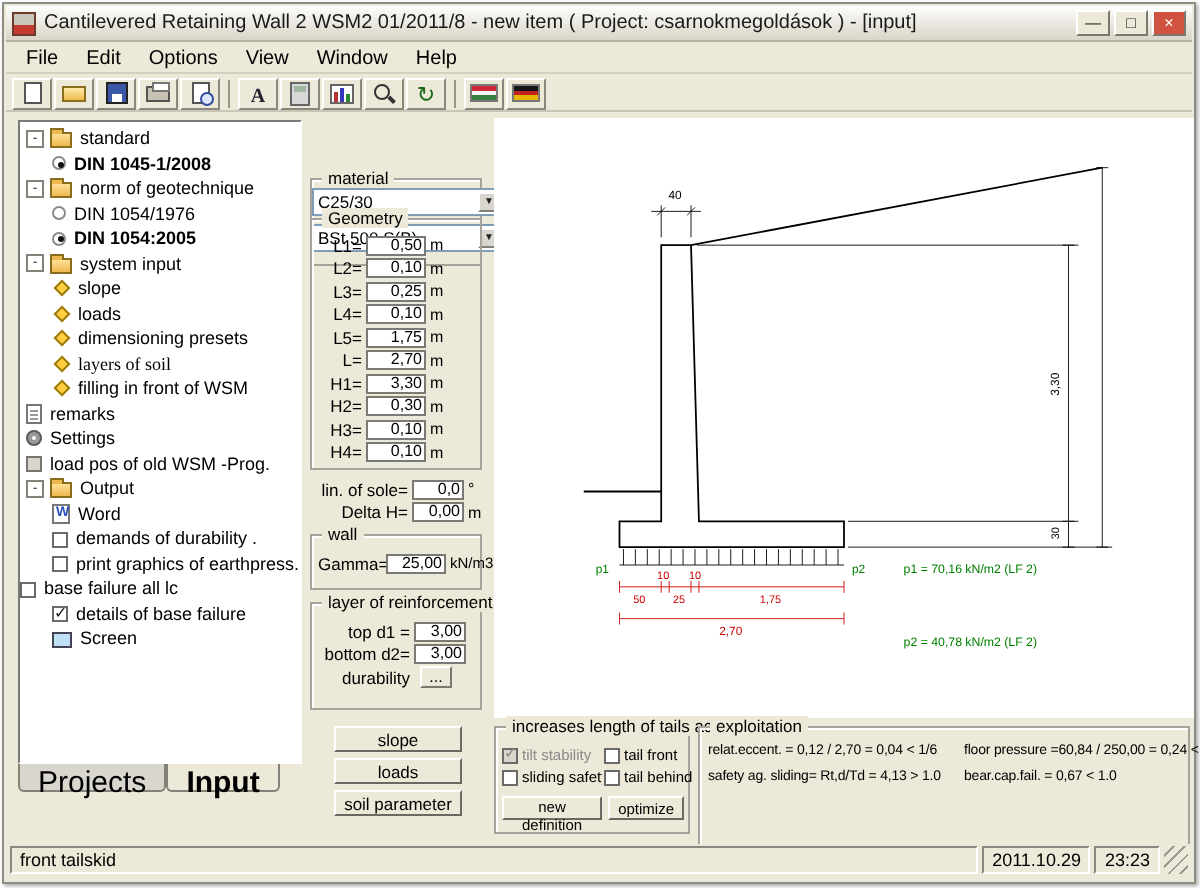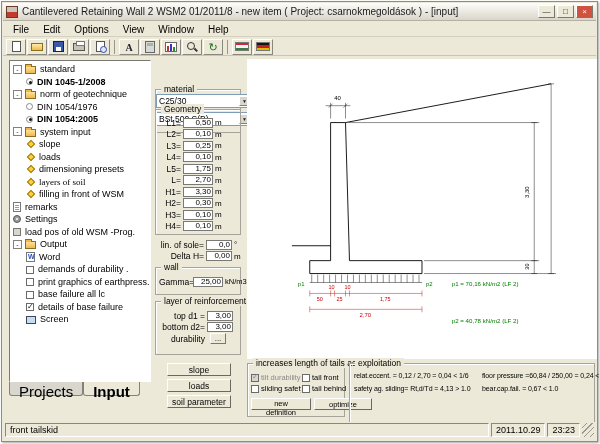--- a/index.html
+++ b/index.html
@@ -133,21 +133,21 @@
   .inc { left:244px; top:306px; width:98px; height:54px; padding:8px 2px 0 3px; }
   .cb-grid { display:grid; grid-template-columns:50px 44px; grid-auto-rows:11px; column-gap:1px; }
   .cb { display:flex; align-items:center; overflow:hidden; }
   .cb .box { width:8px; height:8px; flex:none; background:#fff; border:1px solid #6a6a6a; position:relative; margin-right:2px; }
   .cb .box.checked::after { content:"✓"; position:absolute; left:0; top:-2.5px; font-size:8px; color:#222; }
   .cb.disabled .cbt { color:#8a8a8a; }
   .cb.disabled .box { background:#d9d6ce; }
   .cb.disabled .box.checked::after { color:#8a8a8a; }
   .cbt { font-size:7.5px; white-space:nowrap; }
   .inc-btns { display:flex; gap:3px; margin-top:4px; }
-  .small-btn { height:12px; font-size:7.5px; padding:0 14px; background:#ece9d8;
+  .small-btn { height:12px; font-size:7.5px; padding:0 4px; background:#ece9d8;
                border:1px solid; border-color:#fff #6a6861 #6a6861 #fff; }
 
   .expl { left:346px; top:306px; width:246px; height:68px; padding:8px 2px 0 4px; display:flex; }
   .expl-col { display:flex; flex-direction:column; gap:6px; }
   .expl-col.left { width:128px; flex:none; }
   .expl-line { font-size:7px; white-space:nowrap; letter-spacing:-0.1px; }
 
   
   .statusbar { position:absolute; left:1px; bottom:3px; right:1px; height:16px;
                display:flex; gap:2px; padding:1px 2px; background:#ece9d8; align-items:stretch; }
@@ -292,21 +292,21 @@
           <span class="tree-label">Word</span>
         </div>
         <div class="tree-row" style="padding-left: 16px;">
           <span class="ti ti-checkbox"></span>
           <span class="tree-label">demands of durability .</span>
         </div>
         <div class="tree-row" style="padding-left: 16px;">
           <span class="ti ti-checkbox"></span>
           <span class="tree-label">print graphics of earthpress.</span>
         </div>
-        <div class="tree-row" style="padding-left: 16px;">
+        <div class="tree-row" style="padding-left: 0;">
           <span class="ti ti-checkbox"></span>
           <span class="tree-label">base failure all lc</span>
         </div>
         <div class="tree-row" style="padding-left: 16px;">
           <span class="ti ti-checkbox checked"></span>
           <span class="tree-label">details of base failure</span>
         </div>
         <div class="tree-row" style="padding-left: 16px;">
           <span class="ti ti-screen"></span>
           <span class="tree-label">Screen</span>
@@ -477,21 +477,21 @@
           <text x="205" y="266" font-size="6.2">p2 = 40,78 kN/m2 (LF 2)</text>
         </g>
       </svg>
     </div>
 
     <div class="group inc">
       <span class="group-label">increases length of tails acc.</span>
       <div class="cb-grid" id="cb-grid">
           <label class="cb disabled">
             <span class="box checked"></span>
-            <span class="cbt">tilt durability</span>
+            <span class="cbt">tilt stability</span>
           </label>
           <label class="cb">
             <span class="box"></span>
             <span class="cbt">tail front</span>
           </label>
           <label class="cb">
             <span class="box"></span>
             <span class="cbt">sliding safety</span>
           </label>
           <label class="cb">

